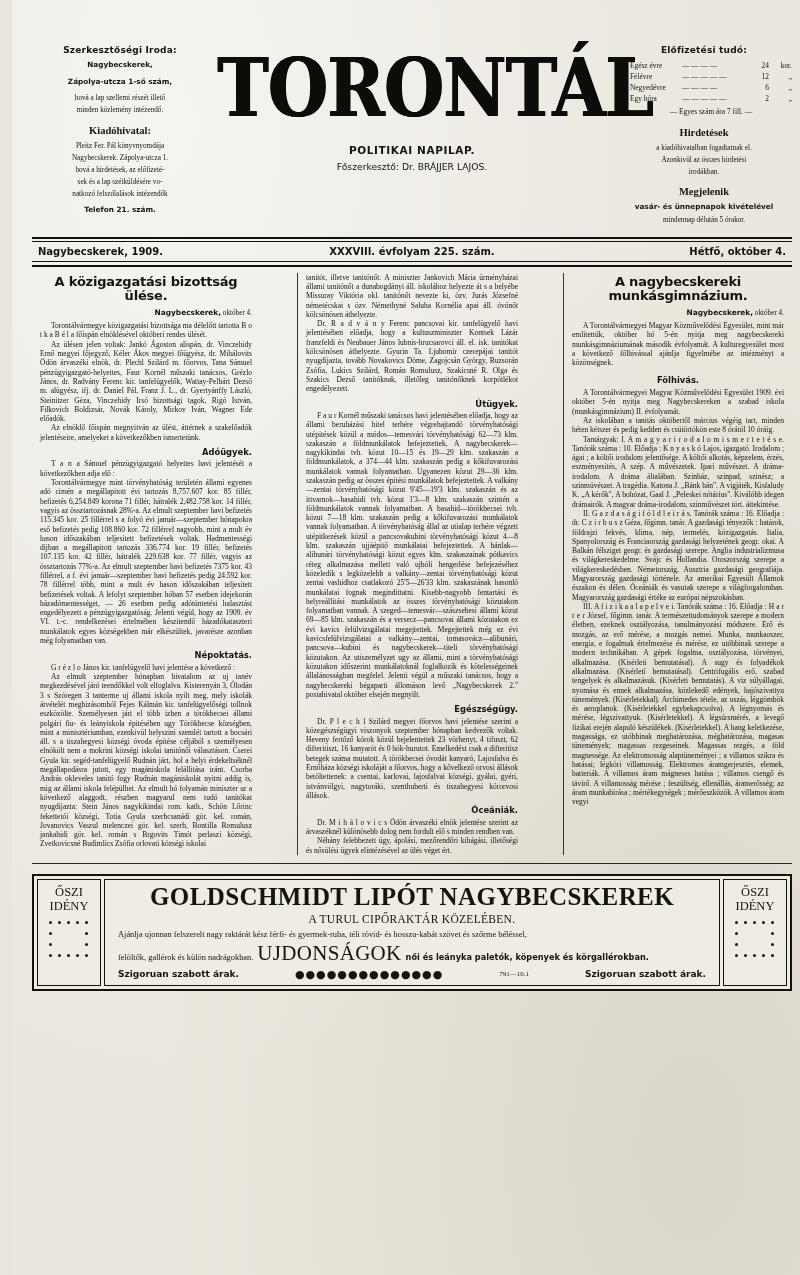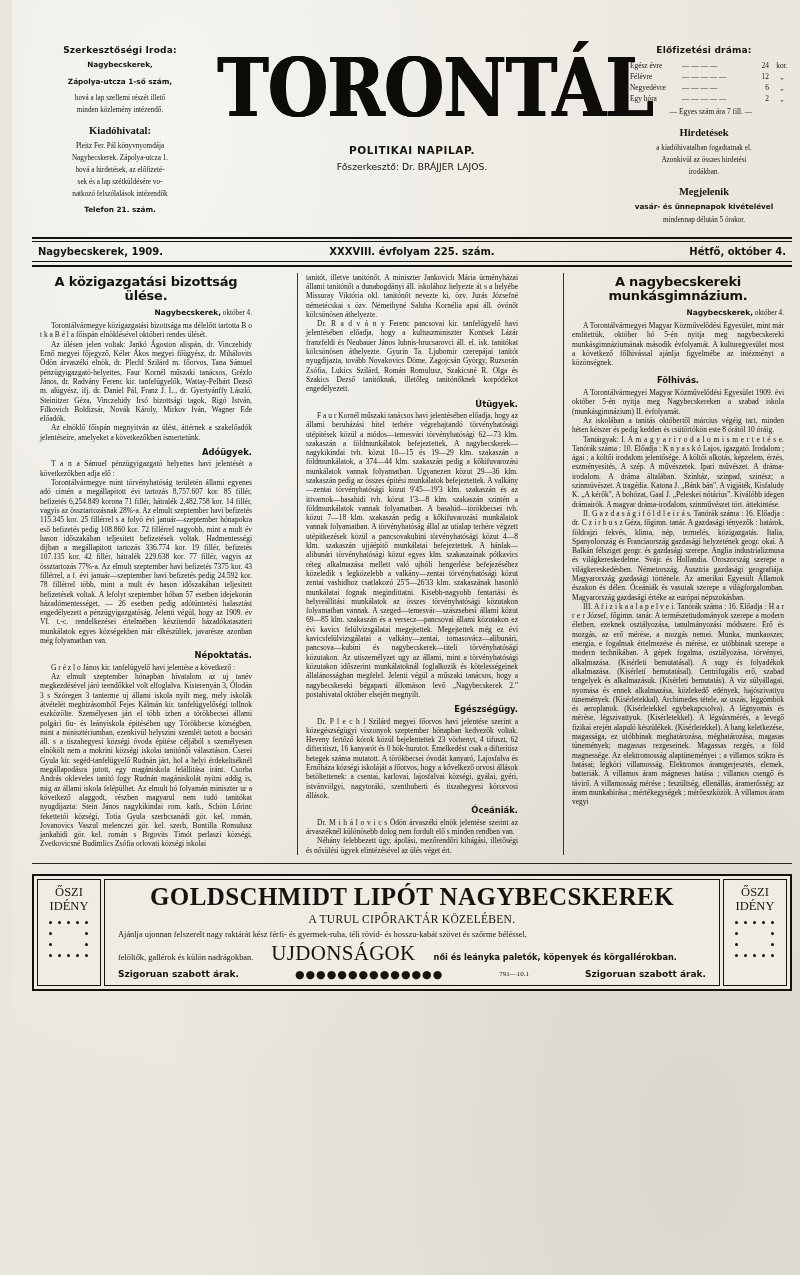--- a/index.html
+++ b/index.html
@@ -45,21 +45,21 @@
   }
   .logo-wrap{height:80px;overflow:visible;}
   .subttl{font-family:"DejaVu Sans",sans-serif;font-weight:bold;font-size:10.5px;letter-spacing:.6px;margin-top:14px;}
   .editor{font-family:"DejaVu Sans",sans-serif;font-size:9.2px;margin-top:5px;}
 
   .prices{font-size:7.4px;line-height:1.5;text-align:left;padding-left:14px;}
   .prices .row{display:flex;white-space:nowrap;}
   .prices .row .lbl{width:52px;}
   .prices .row .dash{flex:1;overflow:hidden;}
   .prices .row .val{width:26px;text-align:right;}
-  .prices .row .unit{width:20px;text-align:center;padding-left:3px;}
+  .prices .row .unit{width:20px;text-align:right;padding-left:3px;}
   .prices .single{text-align:center;margin:2px 0 0;}
 
   
   .rule-double{border-top:2.2px solid #14120e;border-bottom:.9px solid #14120e;height:2.4px;margin-top:10px;}
   .dateline{display:flex;justify-content:space-between;align-items:center;
     font-family:"DejaVu Sans",sans-serif;font-size:10px;font-weight:bold;
     padding:4px 6px 4px 6px;}
   .dateline .c{flex:1;text-align:center;}
   .dateline .l{flex:1;text-align:left;}
   .dateline .r{flex:1;text-align:right;}
@@ -97,21 +97,21 @@
     width:62px;border:1.4px solid #14120e;margin:0;
     display:flex;flex-direction:column;align-items:center;justify-content:flex-start;
     font-family:"Liberation Serif",serif;font-size:12.5px;line-height:1.15;text-align:center;padding-top:5px;
   }
   .dotbox{margin-top:7px;width:40px;height:38px;position:relative;}
   .dotbox span{position:absolute;width:3.4px;height:3.4px;background:#14120e;border-radius:50%;}
   .ad-main{flex:1;border:1.4px solid #14120e;margin:0 3px;padding:4px 13px 5px;text-align:center;}
   .ad-h1{font-family:"Liberation Serif",serif;font-weight:bold;font-size:25px;letter-spacing:.4px;line-height:1.05;white-space:nowrap;}
   .ad-h2{font-family:"Liberation Serif",serif;font-size:11.5px;letter-spacing:.3px;margin-top:3px;}
   .ad-body{font-size:8.4px;line-height:1.5;margin-top:4px;text-align:left;}
-  .ad-row2{display:flex;align-items:baseline;gap:18px;margin-top:1px;}
+  .ad-row2{display:flex;align-items:baseline;gap:4px;margin-top:1px;}
   .ad-ujd{font-family:"Liberation Serif",serif;font-size:21px;letter-spacing:.3px;line-height:1;}
   .ad-ujd-r{font-family:"DejaVu Sans",sans-serif;font-weight:bold;font-size:8.2px;}
   .ad-row3{display:flex;align-items:center;justify-content:space-between;margin-top:5px;font-family:"DejaVu Sans",sans-serif;font-weight:bold;font-size:9px;}
   .dotline{letter-spacing:1px;font-size:11px;line-height:1;}
   .ad-code{font-size:7px;font-weight:normal;font-family:"Liberation Serif",serif;}
 </style>
 </head>
 <body>
 
 <div class="page">
@@ -136,21 +136,21 @@
 
     <div class="mh-center">
       <div class="logo-wrap">
         <div class="logo">TORONTÁL</div>
       </div>
       <div class="subttl">POLITIKAI NAPILAP.</div>
       <div class="editor">Főszerkesztő: Dr. BRÁJJER LAJOS.</div>
     </div>
 
     <div class="mh-side">
-      <div class="ttl">Előfizetési dráma:</div>
+      <div class="ttl">Előfizetési tudó:</div>
       <div class="prices">
         <div class="row">
           <span class="lbl">Egész évre</span>
           <span class="dash">— — — —</span>
           <span class="val">24</span>
           <span class="unit">kor.</span>
         </div>
         <div class="row">
           <span class="lbl">Félévre</span>
           <span class="dash">— — — — —</span>

